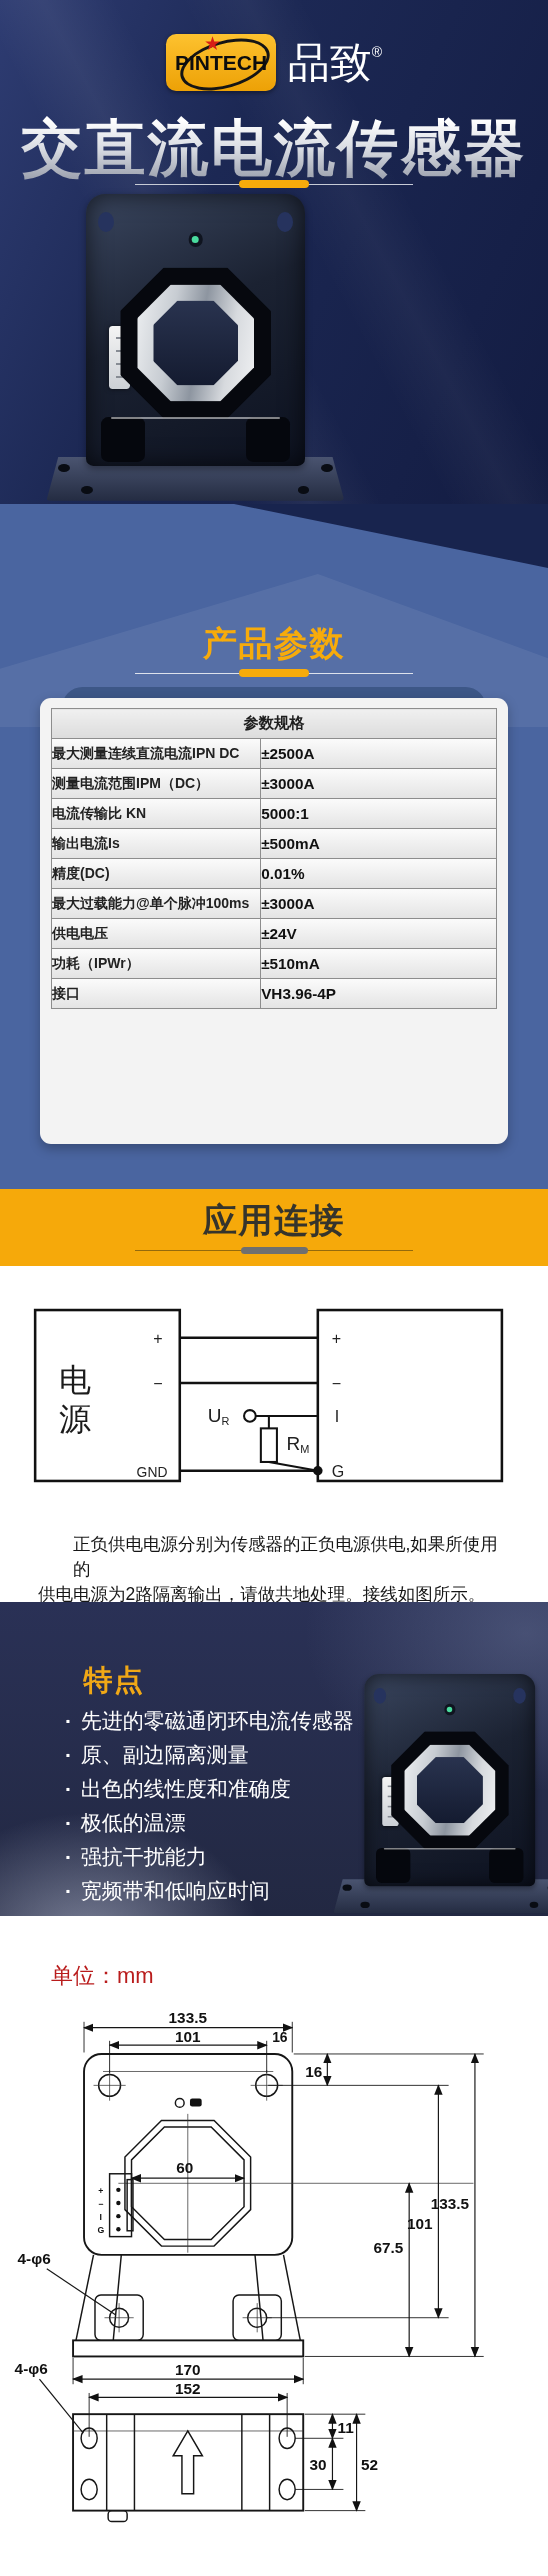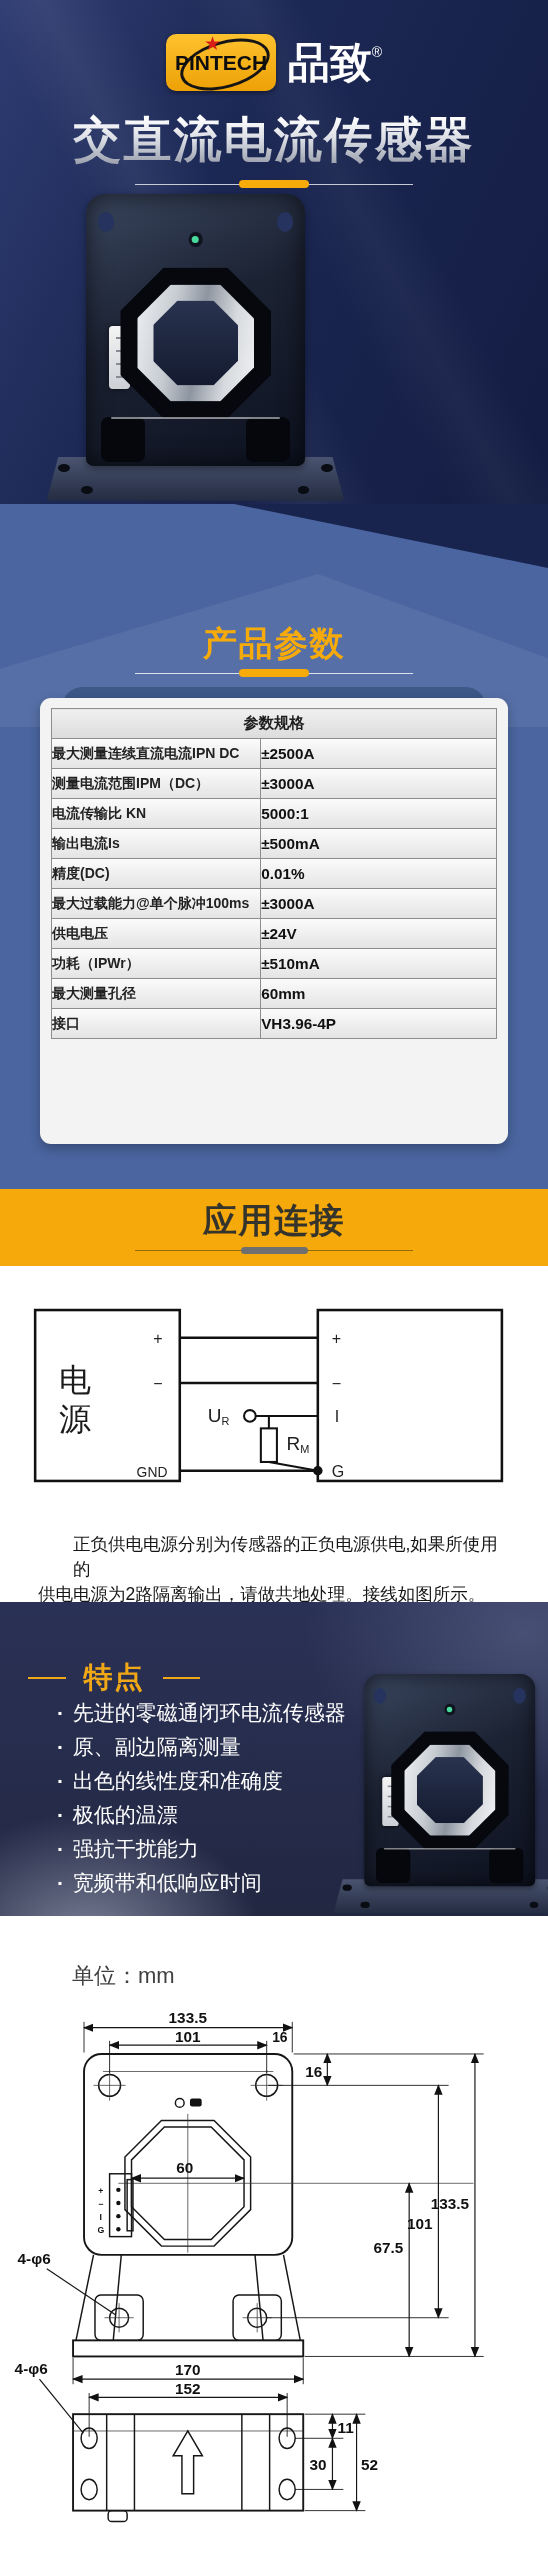--- a/index.html
+++ b/index.html
@@ -9,23 +9,23 @@
   
   .hero{position:relative;width:548px;height:504px;background:linear-gradient(115deg,#2e3c72 0%,#1c2854 38%,#131c42 100%);overflow:visible;z-index:2;}
   .hero::before{content:"";position:absolute;inset:0;background:
     linear-gradient(62deg,rgba(255,255,255,0) 30%,rgba(255,255,255,.06) 38%,rgba(255,255,255,0) 47%),
     linear-gradient(62deg,rgba(255,255,255,0) 55%,rgba(255,255,255,.04) 63%,rgba(255,255,255,0) 70%);}
   .brand{position:absolute;top:34px;left:0;width:100%;display:flex;justify-content:center;align-items:center;gap:11.7px;}
   .logo-badge{position:relative;width:110px;height:57px;background:linear-gradient(#fdc22f,#eda106);border-radius:10.2px;display:flex;align-items:center;justify-content:center;box-shadow:0 1.5px 4.4px rgba(0,0,0,.4);}
   .logo-ellipse{position:absolute;width:86px;height:41px;border:3.7px solid #151515;border-radius:50%;transform:rotate(-16deg);top:6.6px;left:13px;}
   .logo-star{position:absolute;top:0;left:38px;color:#d71f17;font-size:19px;line-height:19px;}
   .logo-word{position:relative;z-index:1;font-size:21px;font-weight:800;color:#0d0d0d;letter-spacing:0px;}
-  .brand-cn{color:#ffffff;font-size:42px;font-weight:700;line-height:1;}
+  .brand-cn{color:#ffffff;font-size:42px;font-weight:400;line-height:1;}
   .brand-reg{color:#ffffff;font-size:14px;vertical-align:20.5px;font-weight:400;}
-  .hero-title{position:absolute;top:108px;width:100%;text-align:center;font-size:48px;font-weight:800;letter-spacing:2.2px;
+  .hero-title{position:absolute;top:108px;width:100%;text-align:center;font-size:61px;font-weight:800;letter-spacing:2.2px;
     background:linear-gradient(180deg,#ffffff 15%,#d8dbe2 50%,#878d9c 100%);-webkit-background-clip:text;background-clip:text;color:transparent;}
   .divider{position:absolute;left:50%;transform:translateX(-50%);width:278px;height:8.8px;display:flex;align-items:center;}
   .divider .d-line{flex:1;height:1.5px;background:#c7cbd6;}
   .divider .d-bar{width:70px;height:8px;border-radius:4.4px;background:#f7ab0b;margin:0 -1.5px;z-index:1;}
   .hero .divider{top:180px;}
 
   
   .sensor{position:absolute;width:307px;height:314px;}
   .s-flange{position:absolute;left:4.4px;bottom:7.3px;width:298px;height:44px;background:linear-gradient(#4a5470,#242c42);clip-path:polygon(4% 0,96% 0,100% 100%,0 100%);border-radius:4.4px;}
   .fh{position:absolute;width:11.7px;height:8px;border-radius:50%;background:#090c13;}
@@ -76,31 +76,31 @@
   .src-label{position:absolute;left:37px;top:57px;width:38px;font-size:32px;line-height:1.22;color:#1b1b1b;font-weight:500;}
   .conn-note{position:absolute;left:38px;top:248px;width:474px;font-size:17.5px;line-height:1.45;color:#161616;font-weight:500;}
   .conn-note .ln1{display:block;padding-left:2em;}
   .conn-note .ln2{display:block;}
 
   
   .features{position:relative;width:548px;height:314px;overflow:hidden;
     background:radial-gradient(248px 183px at 16% 108%,rgba(196,202,222,.55),rgba(196,202,222,0) 70%),
                radial-gradient(307px 219px at 96% 10%,rgba(120,132,168,.38),rgba(120,132,168,0) 72%),
                linear-gradient(180deg,#2a3156 0%,#222842 100%);}
-  .feat-head{position:absolute;top:56px;left:28px;width:172px;display:flex;align-items:center;gap:18px;}
+  .feat-head{position:absolute;top:56px;left:28px;width:172px;display:flex;align-items:center;gap:3px;flex-direction:column;}
   .feat-head .f-line{flex:1;height:2.2px;background:#f0a816;}
   .feat-head .f-title{font-size:29px;font-weight:800;color:#f0a816;letter-spacing:1.5px;}
-  .feat-list{position:absolute;top:94px;left:57px;margin:0;padding:0;list-style:none;}
+  .feat-list{position:absolute;top:94px;left:57px;margin:8px;padding:0;list-style:none;}
   .feat-list li{font-size:21px;color:#ffffff;line-height:34px;font-weight:500;white-space:nowrap;}
   .feat-list li::before{content:"·";margin-right:8.8px;font-weight:800;}
   .features .sensor{top:72px;left:330px;transform:scale(.78);transform-origin:top left;}
 
   
   .dims{position:relative;width:548px;height:660px;background:#ffffff;}
-  .unit-label{position:absolute;top:45px;left:72px;font-size:22px;color:#404040;}
+  .unit-label{position:absolute;top:45px;left:51px;font-size:22px;color:#b91c1c;}
   .dims svg{position:absolute;top:94px;left:0;}
   .ol{fill:none;stroke:#161616;stroke-width:2.6;}
   .ol2{fill:none;stroke:#161616;stroke-width:2;}
   .cl{stroke:#333;stroke-width:1;}
   .ext{stroke:#161616;stroke-width:1.2;}
   .dim{stroke:#161616;stroke-width:1.6;}
   .dtx{font-size:21px;font-weight:700;fill:#111;}
   .dtx-s{font-size:19px;font-weight:700;fill:#111;}
   .ptx{font-size:12px;font-weight:700;fill:#111;}
   .ctx{font-size:22px;fill:#222;}
@@ -197,24 +197,20 @@
               <td class="lab">最大过载能力@单个脉冲100ms</td>
               <td class="val">±3000A</td>
             </tr>
         <tr>
               <td class="lab">供电电压</td>
               <td class="val">±24V</td>
             </tr>
         <tr>
               <td class="lab">功耗（IPWr）</td>
               <td class="val">±510mA</td>
-            </tr>
-        <tr>
-              <td class="lab">最大测量孔径</td>
-              <td class="val">60mm</td>
             </tr>
         <tr>
               <td class="lab">接口</td>
               <td class="val">VH3.96-4P</td>
             </tr>
       </tbody>
         </table>
     </div>
   </section>
 

